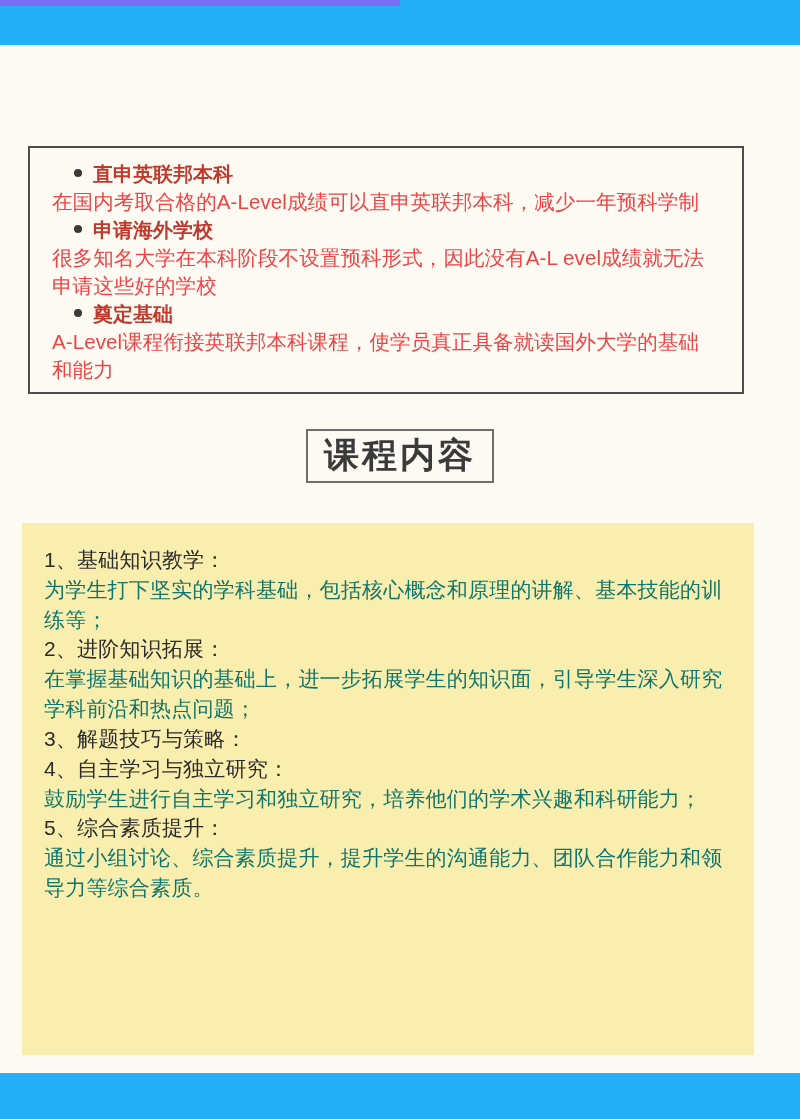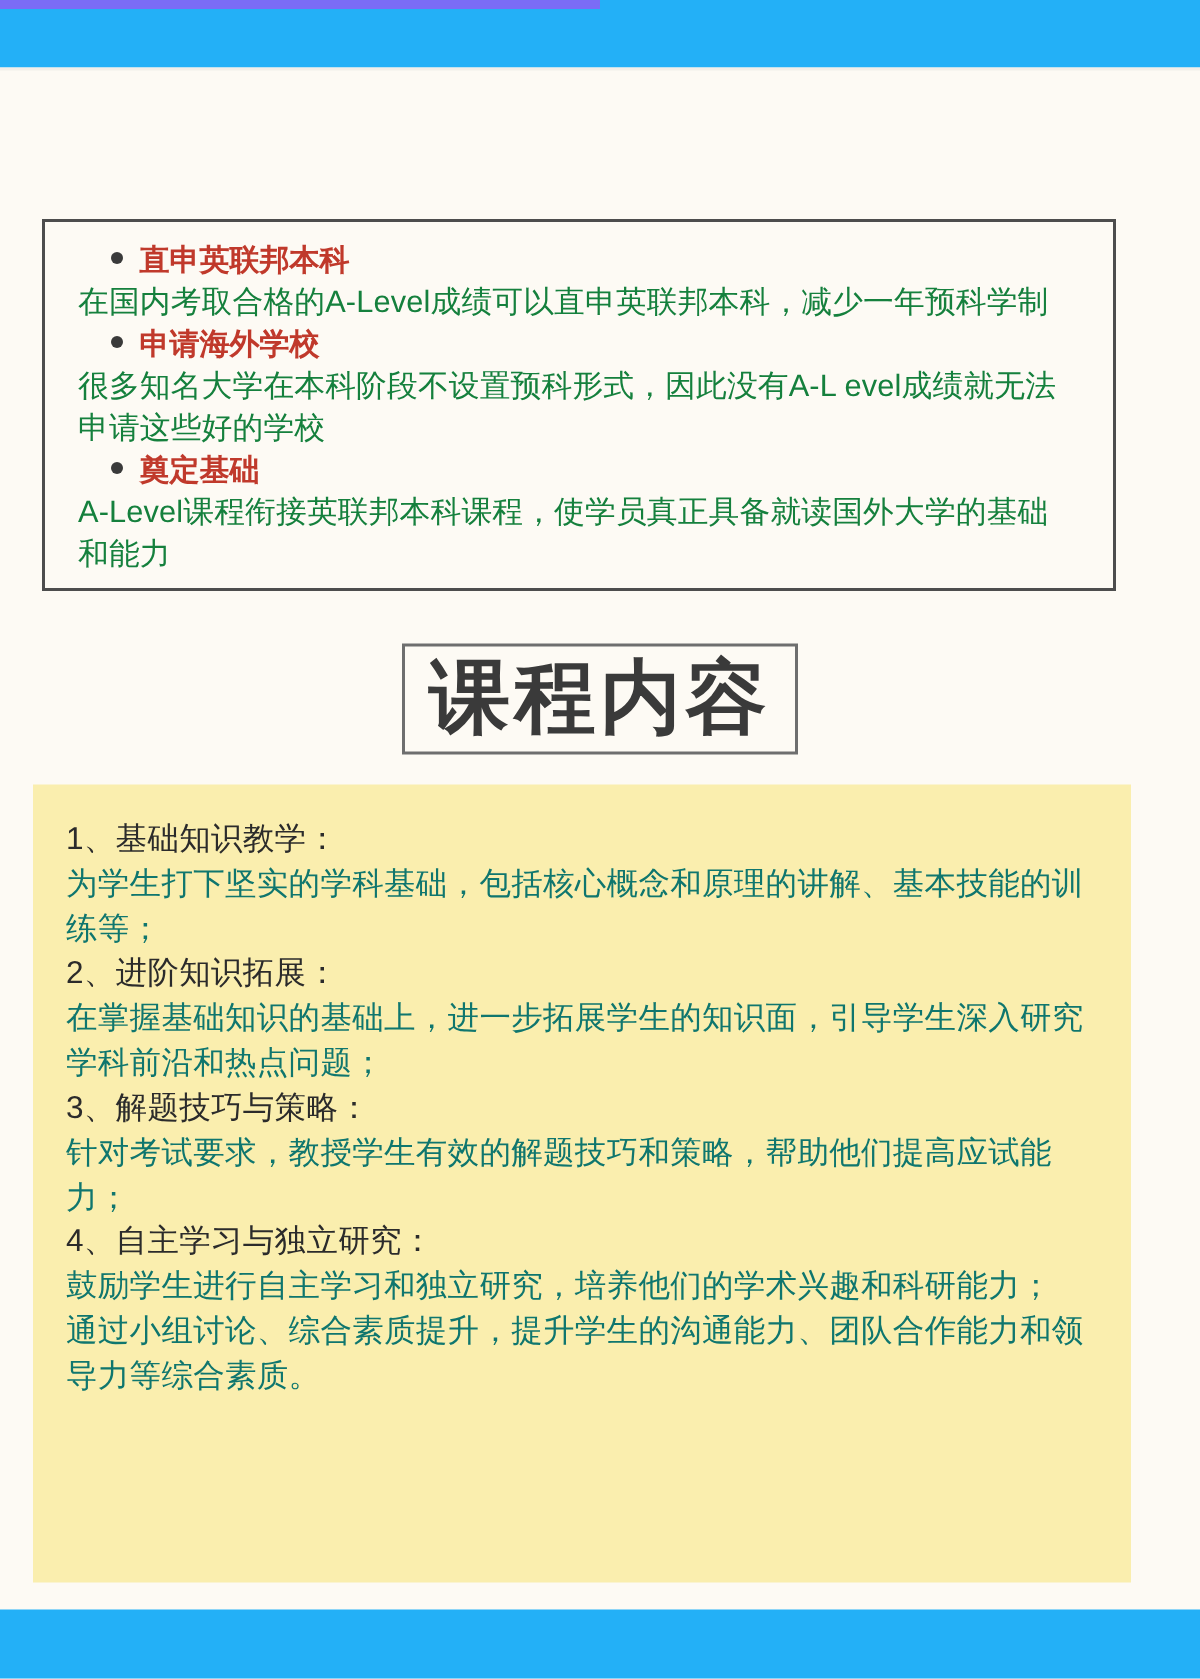--- a/index.html
+++ b/index.html
@@ -107,40 +107,40 @@
     position: relative;
     top: -4px;
   }
   .reason-title {
     color: #c0392b;
     font-size: 20px;
     font-weight: bold;
     line-height: 1.25;
   }
   .reason-body {
-    color: #15803d;
+    color: #ef4444;
     font-size: 20.5px;
     line-height: 1.36;
     margin: 0 0 2px 0;
     letter-spacing: 0.1px;
   }
 
   
   #section-heading-wrap {
     position: absolute;
     left: 0;
     top: 382px;
     width: 800px;
     text-align: center;
   }
   #section-heading {
     display: inline-block;
     border: 2px solid #6e6e6e;
     padding: 5px 16px 7px 16px;
-    font-size: 54px;
+    font-size: 35px;
     font-weight: bold;
     color: #3a3a3a;
     letter-spacing: 3px;
     line-height: 1.08;
   }
 
   
   #content-box {
     position: absolute;
     left: 22px;
@@ -205,24 +205,24 @@
 
   <div id="content-box">
 
     <p class="c-head">1、基础知识教学：</p>
     <p class="c-body">为学生打下坚实的学科基础，包括核心概念和原理的讲解、基本技能的训练等；</p>
 
     <p class="c-head">2、进阶知识拓展：</p>
     <p class="c-body">在掌握基础知识的基础上，进一步拓展学生的知识面，引导学生深入研究学科前沿和热点问题；</p>
 
     <p class="c-head">3、解题技巧与策略：</p>
-    <p class="c-body">针对考试要求，教授学生有效的解题技巧和策略，帮助他们提高应试能力；</p>
 
     <p class="c-head">4、自主学习与独立研究：</p>
     <p class="c-body">鼓励学生进行自主学习和独立研究，培养他们的学术兴趣和科研能力；</p>
 
+    <p class="c-head">5、综合素质提升：</p>
     <p class="c-body"><span>通过小组讨论、综合素质提升，提升学生的</span><span class="u">沟通</span><span>能力、团队合作能力和领导力等综合素质。</span></p>
 
   </div>
 
 </div>
 
 <div id="bottom-blue-bar"></div>
 
 </body></html>

